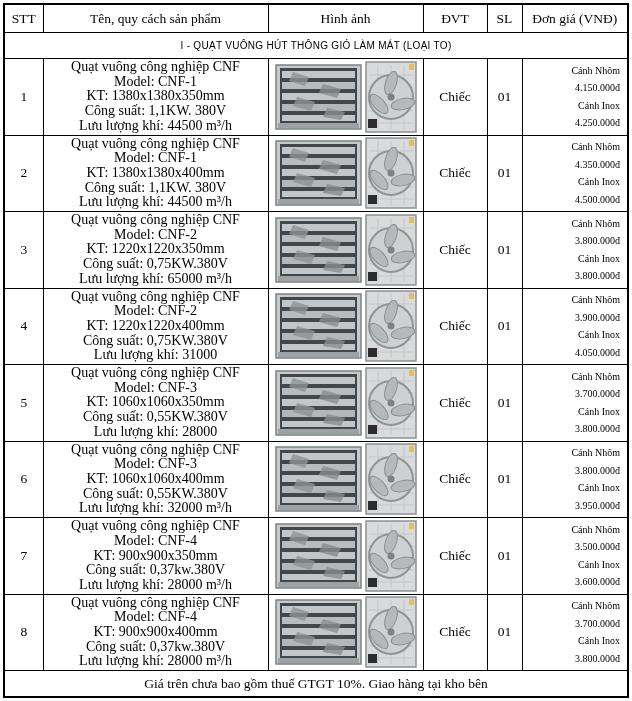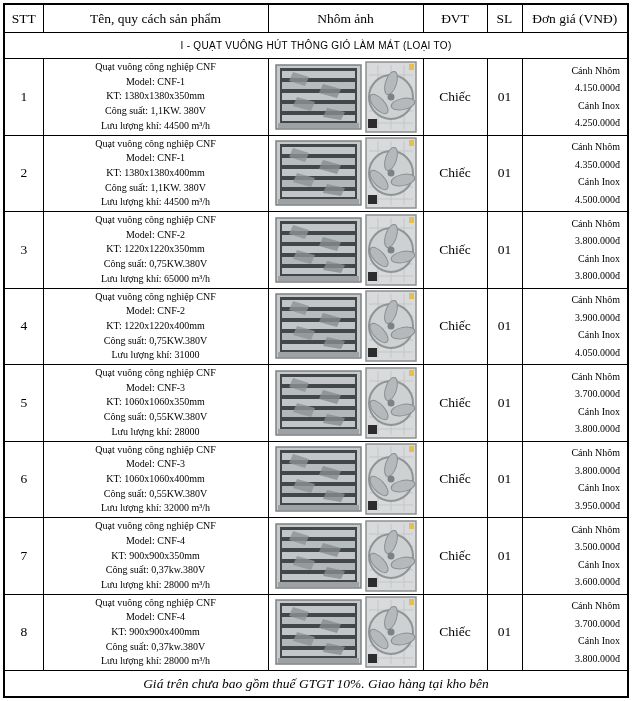--- a/index.html
+++ b/index.html
@@ -23,49 +23,49 @@
   thead th{
     height:27px;font-weight:normal;font-size:13.5px;text-align:center;
   }
   tr.section-row td{
     height:25px;text-align:center;
     font-family:"Liberation Sans","DejaVu Sans",sans-serif;
     font-size:10px;letter-spacing:.3px;font-weight:500;
   }
   tr.data-row{height:76px;}
   td.stt{text-align:center;font-size:13.5px;}
-  td.name{text-align:center;font-size:10px;line-height:14.7px;padding:1px 2px;}
+  td.name{text-align:center;font-size:14px;line-height:14.7px;padding:1px 2px;}
   td.name .spec-line{white-space:nowrap;}
   td.img-cell{text-align:center;vertical-align:middle;}
   .img-wrap{display:flex;align-items:center;justify-content:center;gap:3px;}
   td.dvt,td.sl{text-align:center;font-size:13.5px;font-family:Liberation Serif, serif;}
   td.price{text-align:right;font-size:10px;line-height:17.5px;padding:1px 7px 1px 1px;}
   tr.footer-row td{
     height:25px;text-align:center;
-    font-style:italic;font-size:13.5px;
+    font-size:13.5px;
   }
   svg{display:block;}
 </style>
 </head>
 <body>
 
 <table>
   <colgroup>
     <col class="c-stt">
       <col class="c-name">
       <col class="c-img">
     <col class="c-dvt">
       <col class="c-sl">
       <col class="c-price">
   </colgroup>
   <thead>
     <tr>
       <th>STT</th>
       <th>Tên, quy cách sản phẩm</th>
-      <th>Nhôm ảnh</th>
+      <th>Hình ảnh</th>
       <th>ĐVT</th>
       <th>SL</th>
       <th>Đơn giá (VNĐ)</th>
     </tr>
   </thead>
   <tbody>
     <tr class="section-row">
       <td colspan="6">I - QUẠT VUÔNG HÚT THÔNG GIÓ LÀM MÁT (LOẠI TO)</td>
     </tr>
   </tbody>

